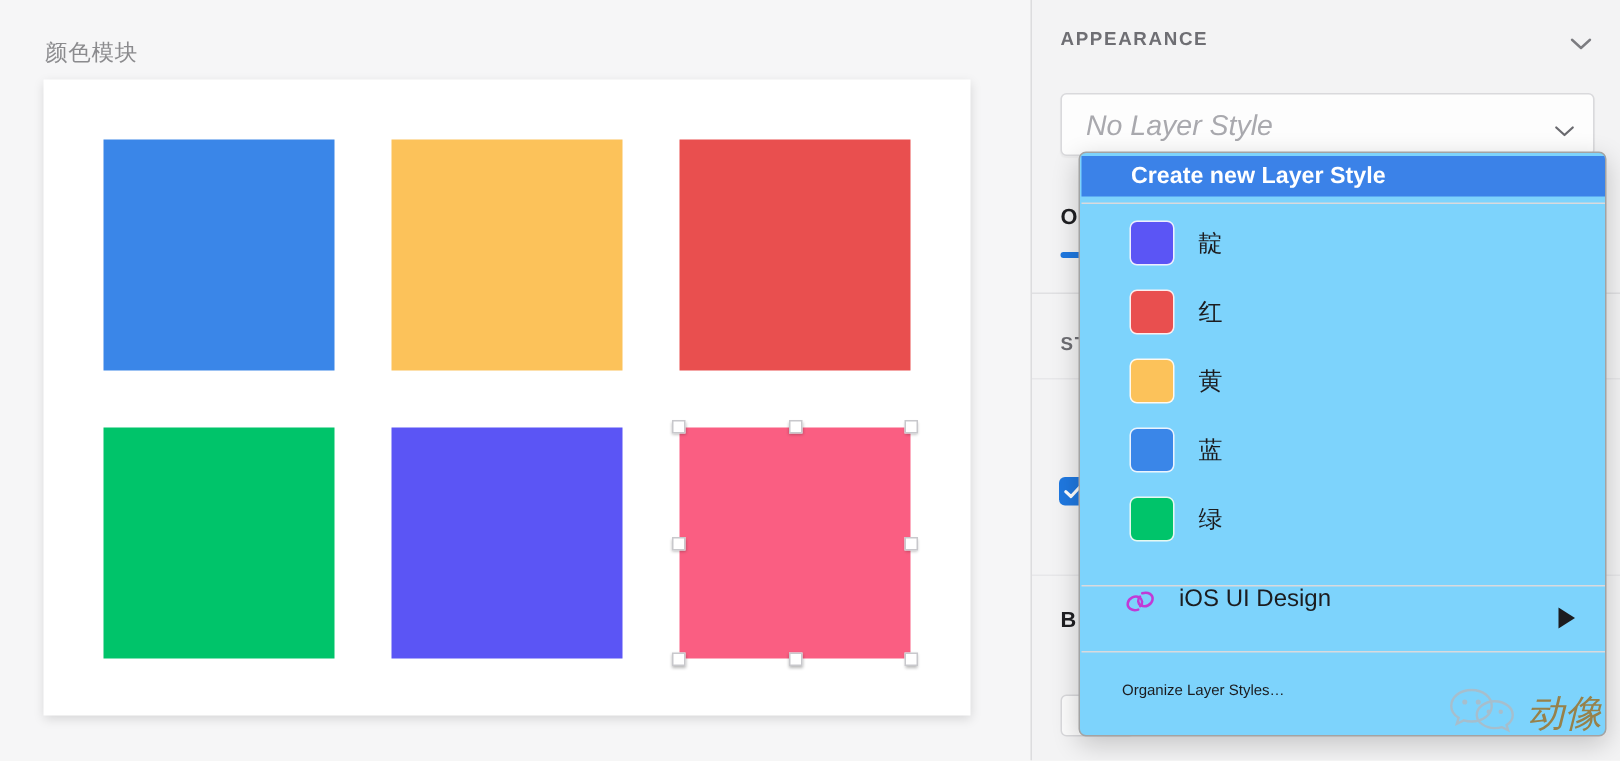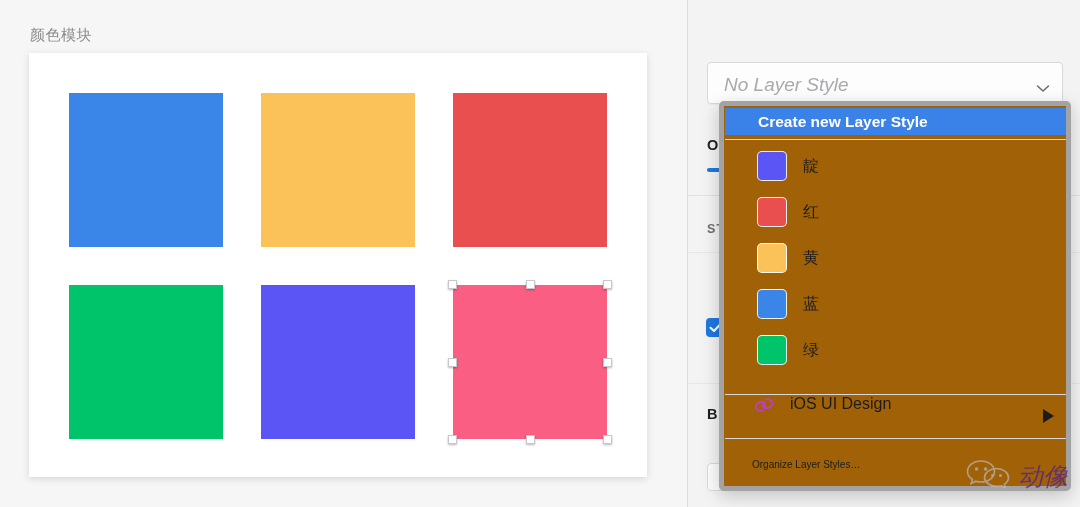--- a/index.html
+++ b/index.html
@@ -190,22 +190,22 @@
     box-sizing: border-box;
   }
 
   
   #dropdown-menu {
     position: absolute;
     left: 719px;
     top: 101px;
     width: 352px;
     height: 390px;
-    background: #a16207;
-    border: 5px solid #a3a3a3;
+    background: #7dd3fc;
+    border: 1px solid #a3a3a3;
     border-radius: 5px;
     box-shadow: 0 5px 18px rgba(0,0,0,0.20);
     box-sizing: border-box;
     overflow: hidden;
   }
   #menu-create-row {
     position: absolute;
     left: 1px;
     top: 2px;
     width: 350px;
@@ -300,21 +300,21 @@
     position: absolute;
     right: 12px;
     bottom: 12px;
     display: flex;
     align-items: center;
     opacity: 0.72;
   }
   #watermark-text {
     margin-left: 7px;
     font-size: 25px;
-    color: #4c1d95;
+    color: #a16207;
     font-family: Liberation Mono, monospace;
     font-style: italic;
   }
 </style>
 </head>
 <body>
 
 <div id="canvas-area">
 
   <div id="canvas-title">颜色模块</div>
@@ -339,20 +339,28 @@
         <div class="handle h-bc"></div>
         <div class="handle h-br"></div>
       </div>
 
     </div>
   </div>
 </div>
 
 <div id="inspector">
 
+  <div id="appearance-header">
+    <span id="appearance-title">APPEARANCE</span>
+    <span class="chev-down">
+      <svg width="16" height="10" viewBox="0 0 16 10">
+          <polyline points="2,2.5 8,8 14,2.5" fill="none" stroke="#7c7c80" stroke-width="1.6" stroke-linecap="round" stroke-linejoin="round"></polyline>
+        </svg>
+    </span>
+  </div>
 
   <div id="style-select">
     <span id="style-select-value">No Layer Style</span>
     <span id="style-select-chevron">
       <svg width="14" height="9" viewBox="0 0 14 9">
           <polyline points="1.5,2 7,7 12.5,2" fill="none" stroke="#6a6a6f" stroke-width="1.5" stroke-linecap="round" stroke-linejoin="round"></polyline>
         </svg>
     </span>
   </div>
 

